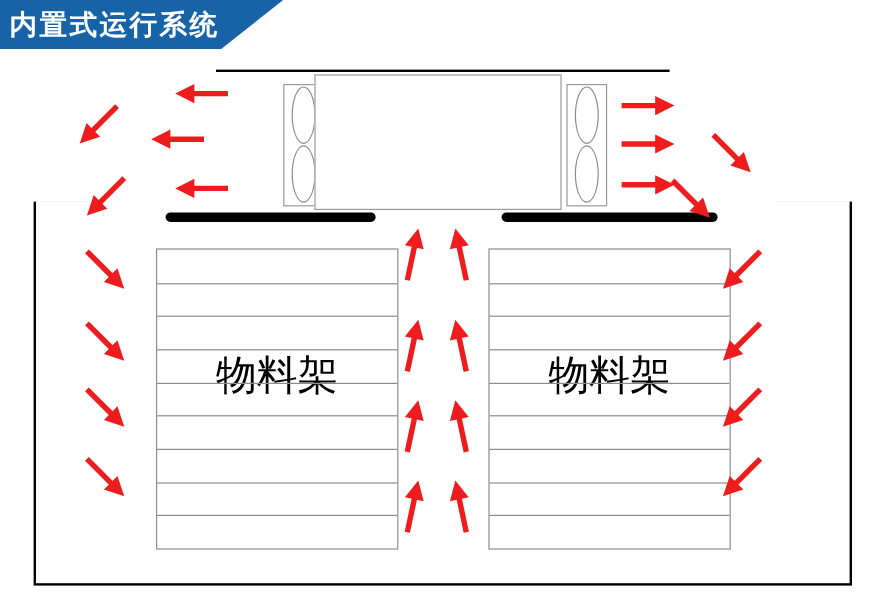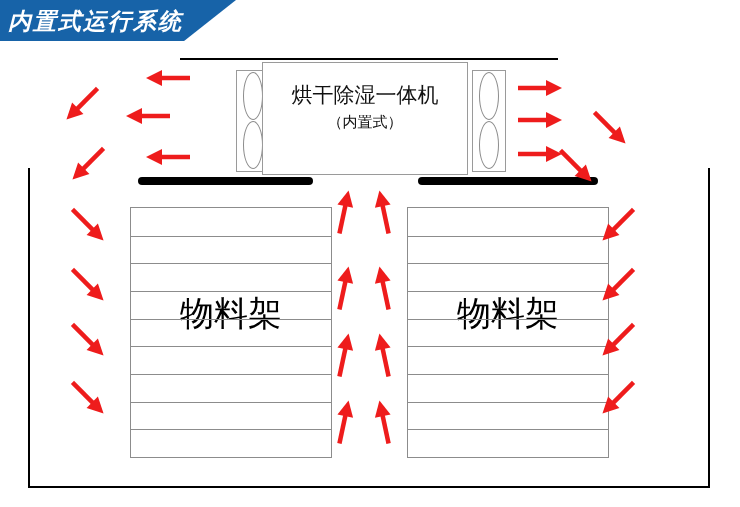--- a/index.html
+++ b/index.html
@@ -33,21 +33,20 @@
     position: absolute;
     left: 8px;
     top: 3px;
     width: 210px;
     height: 36px;
     line-height: 36px;
     color: #ffffff;
     font-family: "DejaVu Sans", "Liberation Sans", sans-serif;
     font-size: 23px;
     font-weight: bold;
-    font-style: italic;
     letter-spacing: 2px;
     white-space: nowrap;
   }
 
   
   #room {
     position: absolute;
     left: 28px;
     top: 58px;
     width: 682px;
@@ -232,22 +231,20 @@
   <div class="fan-box" id="fan-box-left">
     <div class="fan-blade fan-blade-top"></div>
     <div class="fan-blade fan-blade-bottom"></div>
   </div>
   <div class="fan-box" id="fan-box-right">
     <div class="fan-blade fan-blade-top"></div>
     <div class="fan-blade fan-blade-bottom"></div>
   </div>
 
   <div id="machine-body">
-    <div id="machine-label-main">烘干除湿一体机</div>
-    <div id="machine-label-sub">（内置式）</div>
   </div>
 
   <div class="baffle" id="baffle-left"></div>
   <div class="baffle" id="baffle-right"></div>
 
   <div class="rack" id="rack-left">
     <div class="rack-label">物料架</div>
   <div class="shelf-line" style="top: 28px;"></div>
       <div class="shelf-line" style="top: 55px;"></div>
       <div class="shelf-line" style="top: 83px;"></div>

